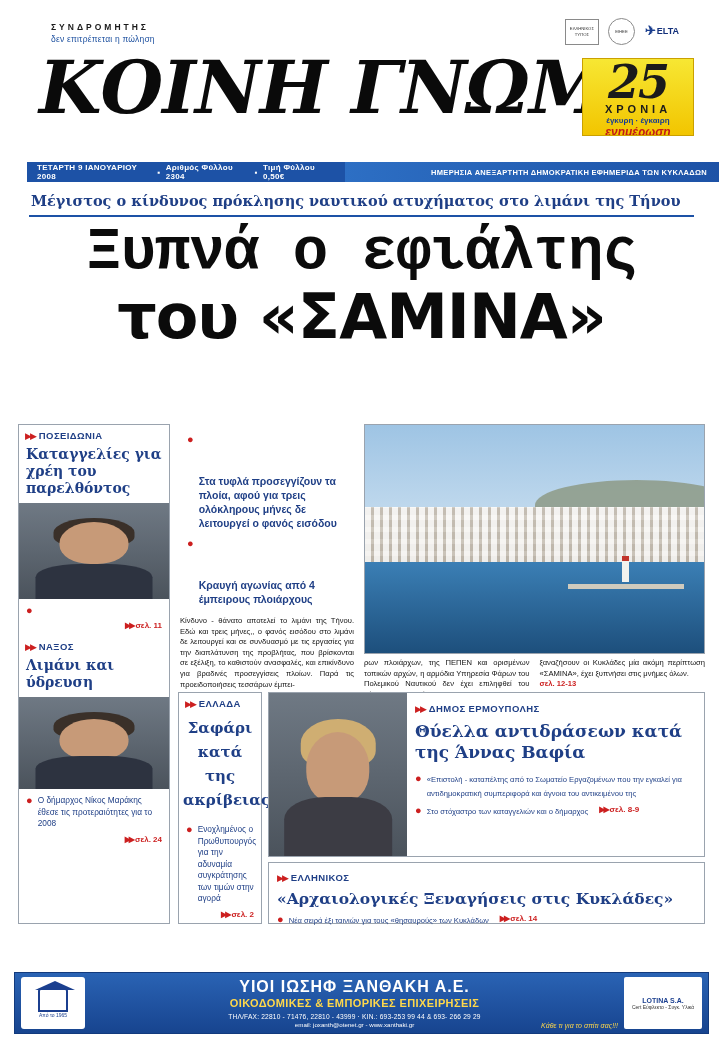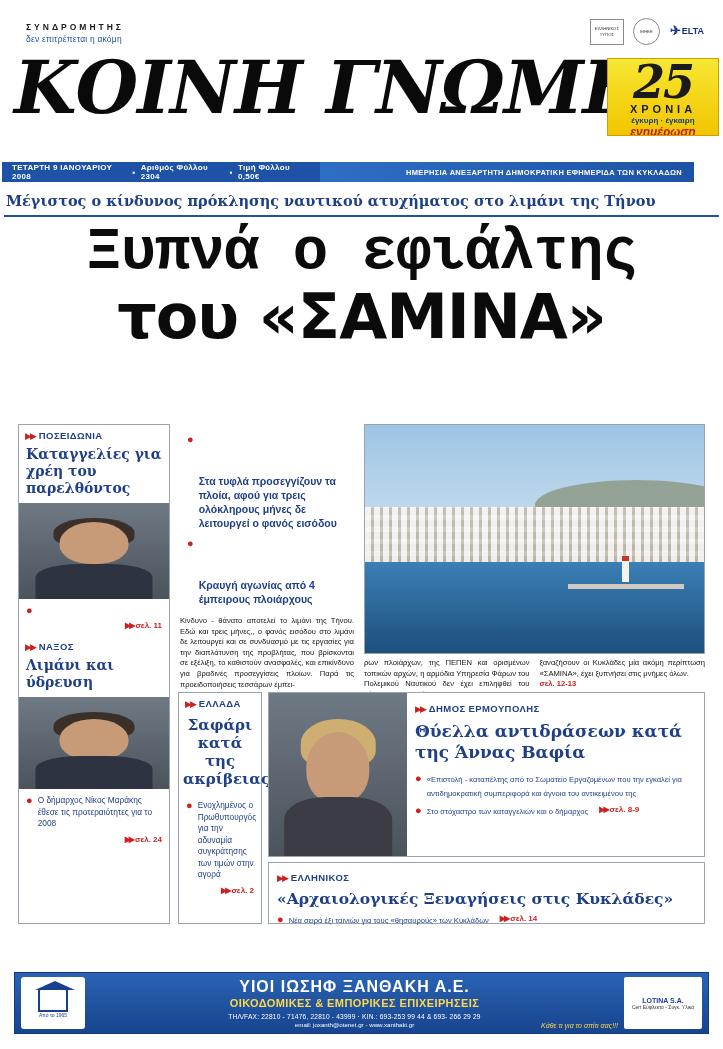--- a/index.html
+++ b/index.html
@@ -4,21 +4,21 @@
 <style>
   * { box-sizing: border-box; }
   html, body { margin: 0; padding: 0; }
   body {
     width: 723px; height: 1049px;
     background: #ffffff;
     font-family: "Liberation Sans", sans-serif;
     color: #111;
     overflow: hidden;
   }
-  .page { position: relative; width: 723px; height: 1049px; padding: 0 0; }
+  .page { position: relative; width: 723px; height: 1049px; padding: 0 25px; }
 
   
   .masthead { position: relative; height: 160px; }
   .subscriber {
     position: absolute; left: 26px; top: 22px; width: 160px;
   }
   .subscriber .sub-top {
     font-size: 8.5px; letter-spacing: 3px; color: #1a1a1a; font-weight: bold;
   }
   .subscriber .sub-bot {
@@ -124,21 +124,21 @@
 
   .photo-main { position: absolute; left: 352px; top: 0; width: 341px; height: 230px; overflow: hidden; }
 
   .body-cols { position: absolute; left: 352px; top: 234px; width: 341px; display: flex; gap: 10px; }
   .body-cols .bc { flex: 1; font-size: 7.6px; line-height: 10.6px; color: #111; text-align: justify; }
   .bc .pref { color: #cc1f1f; font-weight: bold; text-align: left; display: block; margin-top: 0; }
 
   .box-ellada { position: absolute; left: 166px; top: 268px; width: 84px; height: 232px; }
   .ell-head {
     font-family: "DejaVu Serif", serif; color: #1f3f86; font-weight: bold;
-    font-size: 15px; line-height: 18px; text-align: center; padding: 4px 4px 6px 4px;
+    font-size: 15px; line-height: 24px; text-align: center; padding: 4px 4px 6px 4px;
   }
 
   .box-dimos { position: absolute; left: 256px; top: 268px; width: 437px; height: 165px; display: flex; }
   .dimos-photo { width: 138px; background: #6e7c88; position: relative; overflow: hidden; flex: 0 0 138px; }
   .dimos-txt { flex: 1; padding: 5px 8px 4px 8px; }
   .dimos-head {
     font-family: "DejaVu Serif", serif; color: #1f3f86; font-weight: bold;
     font-size: 17px; line-height: 21px; padding: 4px 0 6px 0;
   }
   .dimos-bullet { display: flex; gap: 5px; margin-top: 4px; }
@@ -203,21 +203,21 @@
 </style>
 </head>
 <body>
 
 <div class="page">
 
   <div class="masthead">
 
     <div class="subscriber">
       <div class="sub-top">ΣΥΝΔΡΟΜΗΤΗΣ</div>
-      <div class="sub-bot">δεν επιτρέπεται η ακόμη</div>
+      <div class="sub-bot">δεν επιτρέπεται η πώληση</div>
     </div>
 
     <div class="logos">
       <div class="logo-badge">
         <span>ΕΛΛΗΝΙΚΟΣ ΤΥΠΟΣ</span>
       </div>
       <div class="logo-badge round">
         <span>ΕΙΗΕΕ</span>
       </div>
       <div class="logo-badge elta">

